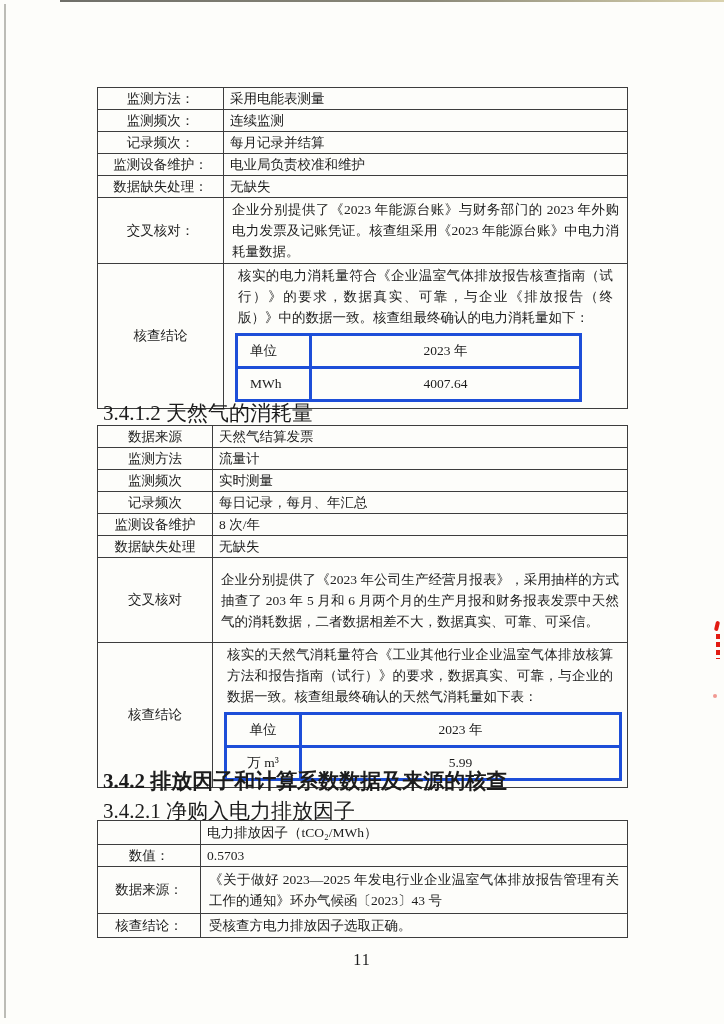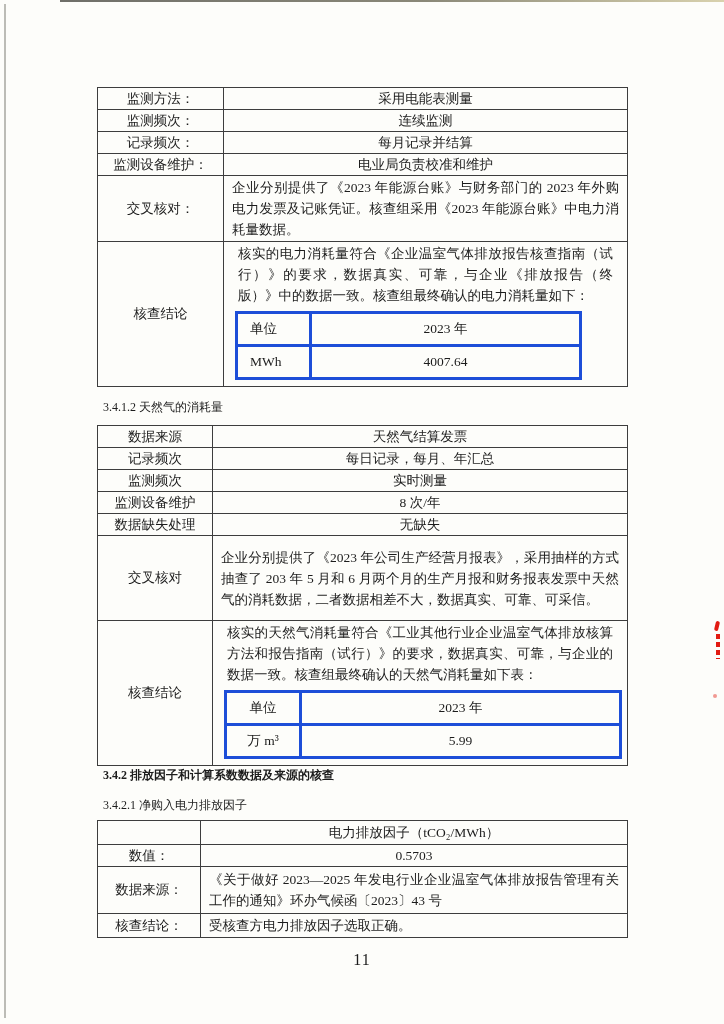--- a/index.html
+++ b/index.html
@@ -19,21 +19,21 @@
     background:repeating-linear-gradient(to bottom,#e21b12 0 5px,transparent 5px 8px);}
   .red-dot{position:absolute;left:713px;top:694px;width:4px;height:4px;border-radius:50%;
     background:rgba(226,30,20,.45);}
 
   
   table{border-collapse:collapse;table-layout:fixed;}
   .vtable{position:absolute;left:97px;width:531px;border:1.5px solid #363636;}
   .vtable td{border:1px solid #3d3d3d;font-size:13.5px;vertical-align:middle;
     padding:0 6px;overflow:hidden;}
   .lbl{text-align:center;}
-  .val{text-align:center;}
+  .val{}
   .para{text-align:justify;line-height:21px;padding:1px 8px;}
   td.para-cell{padding:0;}
   .r21 td{height:21px;}
   .r23 td{height:23px;}
 
   #tbl-electricity{top:87px;}
   #tbl-electricity col.c1{width:126px;}
   #tbl-gas{top:425px;}
   #tbl-gas col.c1{width:115px;}
   #tbl-factor{top:820px;padding-left:36px;}
@@ -44,21 +44,21 @@
   .inner td{border:3px solid #1d4ed8;font-size:13.5px;height:30px;
     vertical-align:middle;padding:0 6px;}
   .inner .iu{text-align:center;}
   .inner .iv{text-align:center;}
   #inner-electricity{width:347px;}
   #inner-electricity col.c1{width:74px;}
   #inner-electricity .iu{text-align:left;padding-left:12px;}
   #inner-gas{width:398px;}
   #inner-gas col.c1{width:75px;}
 
-  .heading{position:absolute;left:103px;font-size:12px;white-space:nowrap;}
+  .heading{position:absolute;left:103px;font-size:21px;white-space:nowrap;}
   #h-3412{top:399px;}
   #h-342{top:767px;font-weight:bold;}
   #h-3421{top:797px;}
 
   .page-num{position:absolute;top:951px;left:0;width:100%;text-align:center;
     font-size:16px;letter-spacing:1px;}
 </style>
 </head>
 <body>
 
@@ -81,20 +81,24 @@
       <td class="lbl">监测频次：</td>
       <td class="val">连续监测</td>
     </tr>
     <tr class="r21">
       <td class="lbl">记录频次：</td>
       <td class="val">每月记录并结算</td>
     </tr>
     <tr class="r21">
       <td class="lbl">监测设备维护：</td>
       <td class="val">电业局负责校准和维护</td>
+    </tr>
+    <tr class="r21">
+      <td class="lbl">数据缺失处理：</td>
+      <td class="val">无缺失</td>
     </tr>
     <tr>
       <td class="lbl" style="height:63px">交叉核对：</td>
       <td class="para-cell">
         <div class="para">企业分别提供了《2023 年能源台账》与财务部门的 2023 年外购电力发票及记账凭证。核查组采用《2023 年能源台账》中电力消耗量数据。</div>
       </td>
     </tr>
     <tr>
       <td class="lbl" style="height:135px">核查结论</td>
       <td class="concl-cell">
@@ -126,26 +130,30 @@
     <colgroup>
         <col class="c1">
         <col>
       </colgroup>
     <tbody>
         <tr class="r21">
       <td class="lbl">数据来源</td>
       <td class="val">天然气结算发票</td>
     </tr>
     <tr class="r21">
+      <td class="lbl">监测方法</td>
+      <td class="val">流量计</td>
+    </tr>
+    <tr class="r21">
+      <td class="lbl">监测频次</td>
+      <td class="val">实时测量</td>
+    </tr>
+    <tr class="r21">
       <td class="lbl">记录频次</td>
       <td class="val">每日记录，每月、年汇总</td>
-    </tr>
-    <tr class="r21">
-      <td class="lbl">监测频次</td>
-      <td class="val">实时测量</td>
     </tr>
     <tr class="r21">
       <td class="lbl">监测设备维护</td>
       <td class="val">8 次/年</td>
     </tr>
     <tr class="r21">
       <td class="lbl">数据缺失处理</td>
       <td class="val">无缺失</td>
     </tr>
     <tr>

